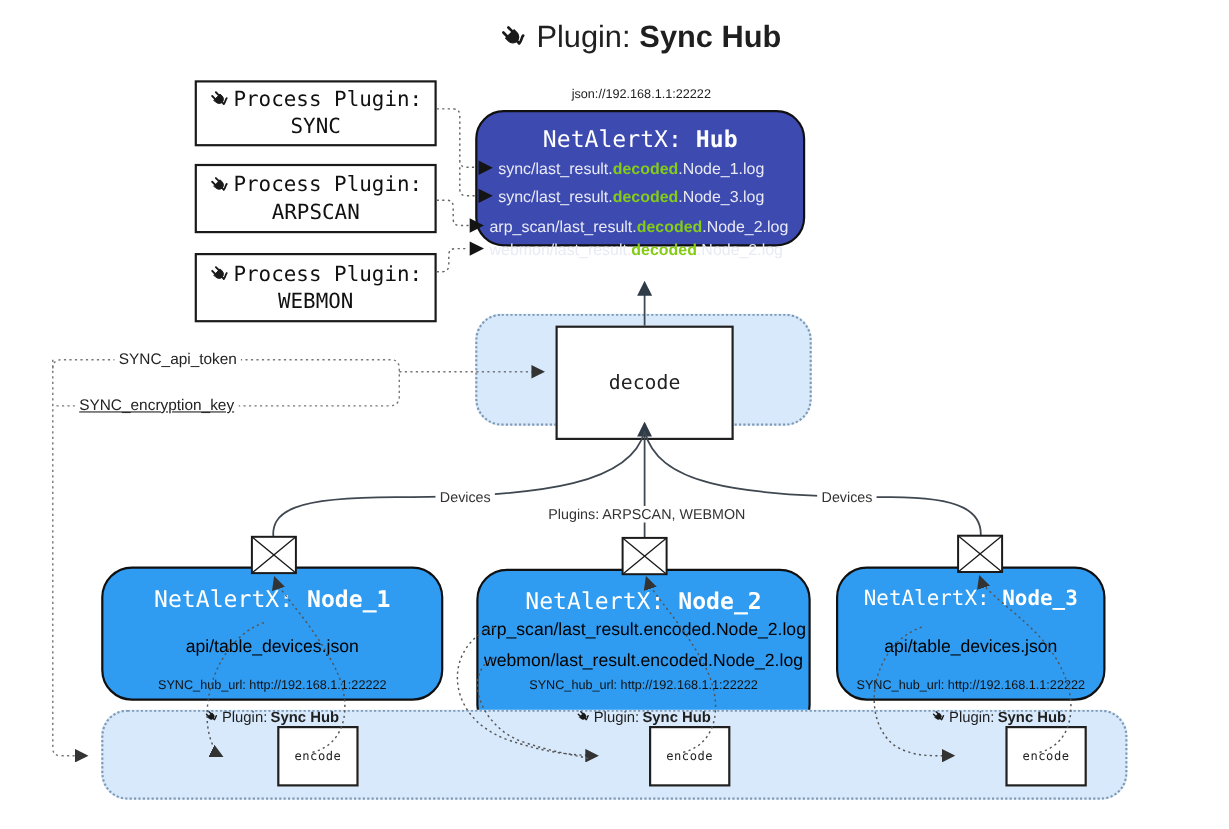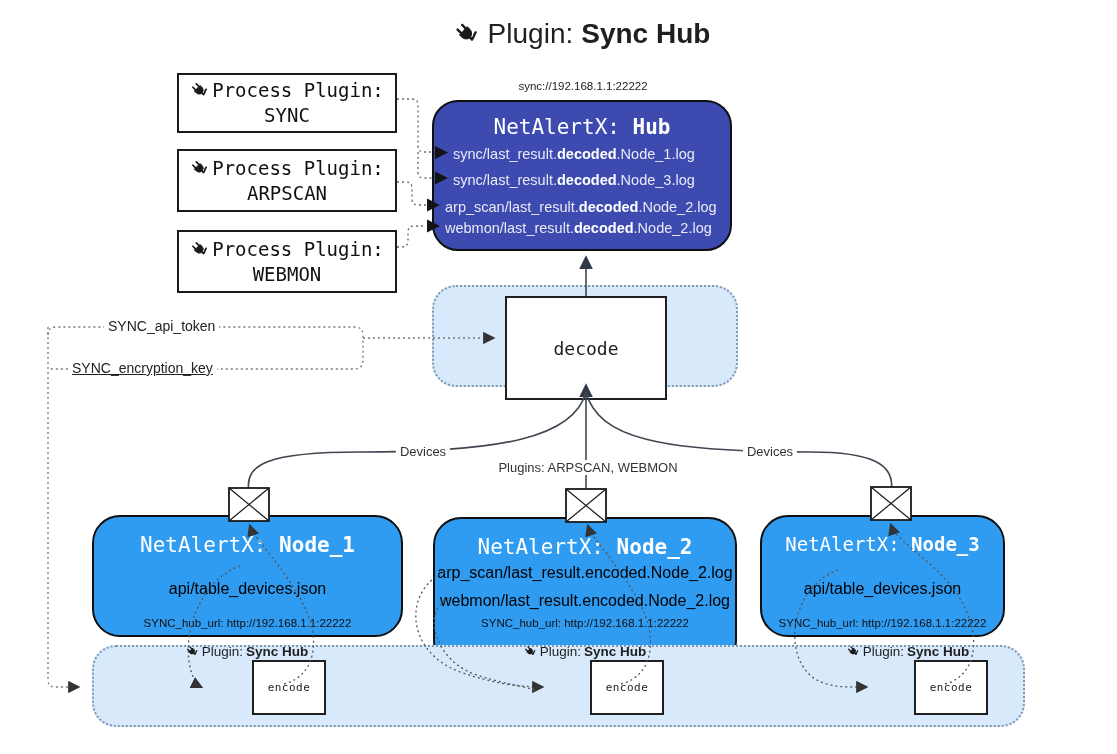--- a/index.html
+++ b/index.html
@@ -14,27 +14,27 @@
   .title b{font-weight:bold;}
 
   
   .pbox{width:220px;left:177px;border:2px solid #1a1a1a;background:#fff;box-sizing:border-box;
         display:flex;flex-direction:column;align-items:center;justify-content:center;
         font-size:19px;line-height:25px;color:#111;}
   .pbox .l1{display:flex;align-items:center;gap:3px;}
 
   
   .huburl{top:80px;left:583px;font-size:11.5px;color:#222;}
-  .hub{left:432px;top:100px;width:300px;height:151px;background:#3d4bb1;border:2px solid #101010;
+  .hub{left:432px;top:100px;width:300px;height:124px;background:#3d4bb1;border:2px solid #101010;
        border-radius:26px;box-sizing:border-box;}
   .hub .htitle{position:absolute;top:13px;left:50%;transform:translateX(-50%);
        font-size:21px;color:#fff;white-space:nowrap;}
   .hub .htitle b{font-weight:bold;}
   .hlog{position:absolute;font-size:14.5px;color:#e9eaf4;white-space:nowrap;}
-  .hlog b{color:#ffffff;}
+  .hlog b{color:#84cc16;}
 
   
   .panel{background:#d7e9fb;border:2px dotted #7e99b5;border-radius:24px;box-sizing:border-box;}
   .decode-wrap{left:432px;top:285px;width:306px;height:102px;}
   .wbox{background:#fff;border:2px solid #1f1f1f;box-sizing:border-box;
         display:flex;align-items:center;justify-content:center;color:#222;}
   .decode-box{left:505px;top:296px;width:162px;height:104px;font-size:18px;}
 
   
   .linelbl{background:#fff;padding:0 4px;font-size:14px;color:#222;white-space:nowrap;}
@@ -121,21 +121,21 @@
           <path d="M7 8h10v3.4a5 5 0 0 1-10 0z" fill="#1a1a1a" stroke-width="1"></path>
           <path d="M12 16v3"></path>
             <path d="M12 19c3.5 0 4.5-2.2 7-2.2"></path>
         </g>
       </svg>
       <span>Process Plugin:</span>
     </span>
     <span>WEBMON</span>
   </div>
 
-  <div class="abs huburl ctr">sync://192.168.1.1:22222</div>
+  <div class="abs huburl ctr">json://192.168.1.1:22222</div>
 
   <div class="abs hub">
     <div class="htitle mono">
       <span>NetAlertX:</span>
       <b>Hub</b>
     </div>
     <div class="hlog" style="left:19px;top:44px;"><span>sync/last_result.</span><b>decoded</b><span>.Node_1.log</span></div>
     <div class="hlog" style="left:19px;top:70px;"><span>sync/last_result.</span><b>decoded</b><span>.Node_3.log</span></div>
     <div class="hlog" style="left:11px;top:97px;"><span>arp_scan/last_result.</span><b>decoded</b><span>.Node_2.log</span></div>
     <div class="hlog" style="left:11px;top:118px;"><span>webmon/last_result.</span><b>decoded</b><span>.Node_2.log</span></div>

